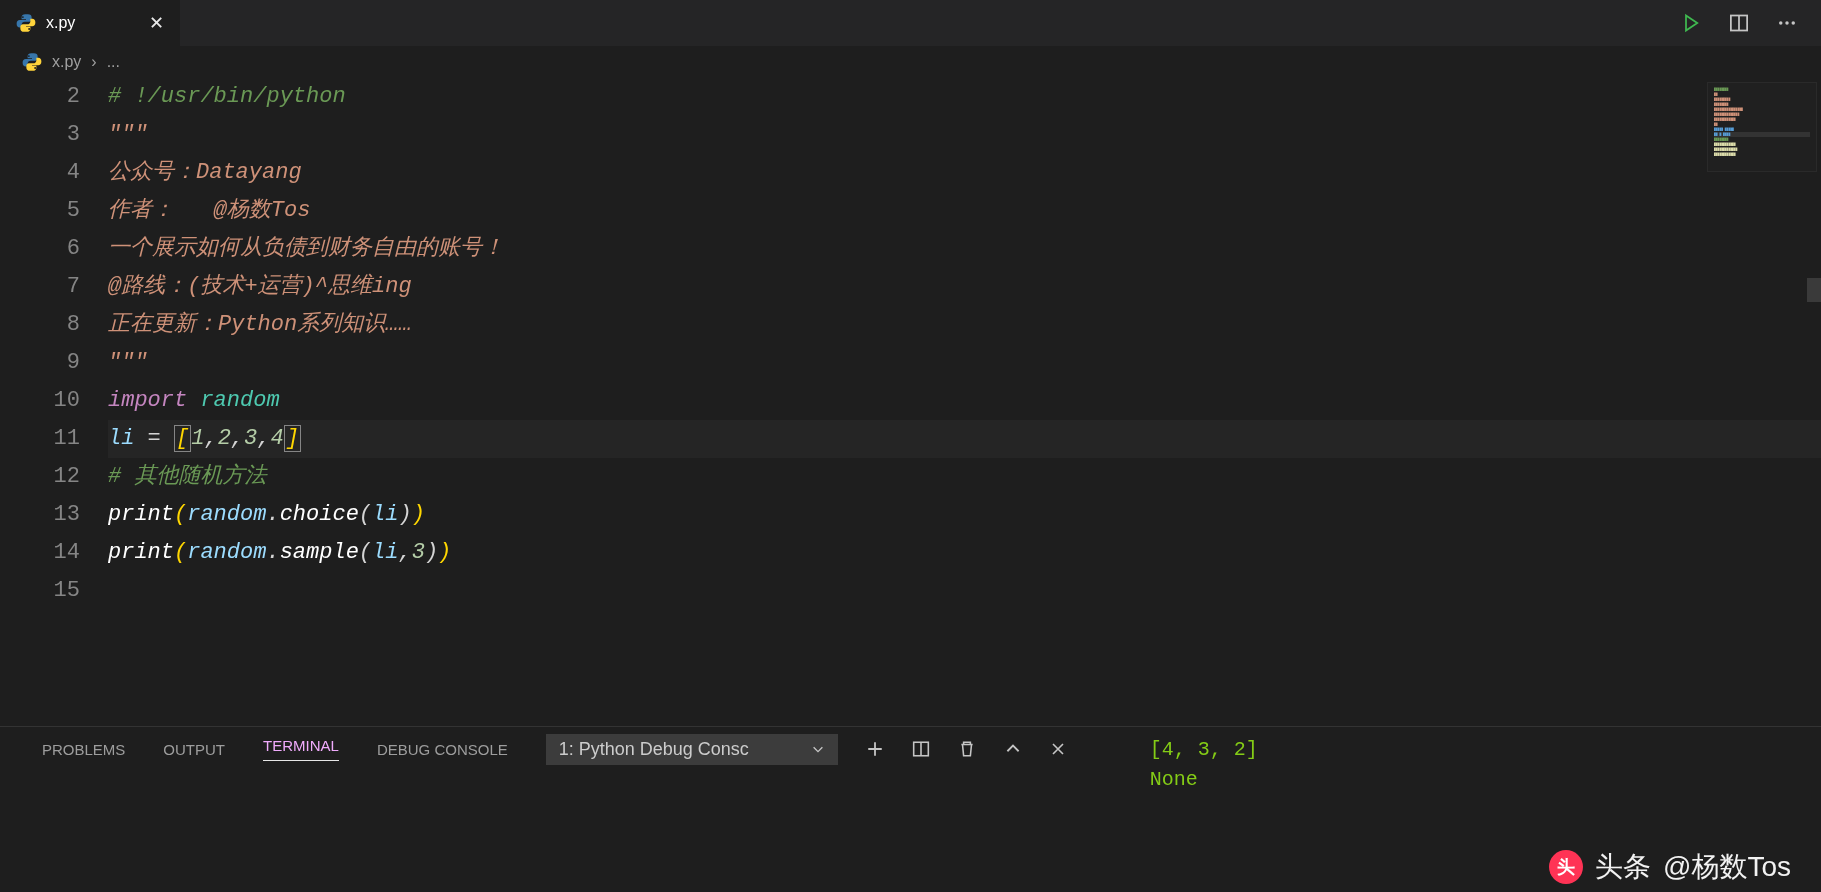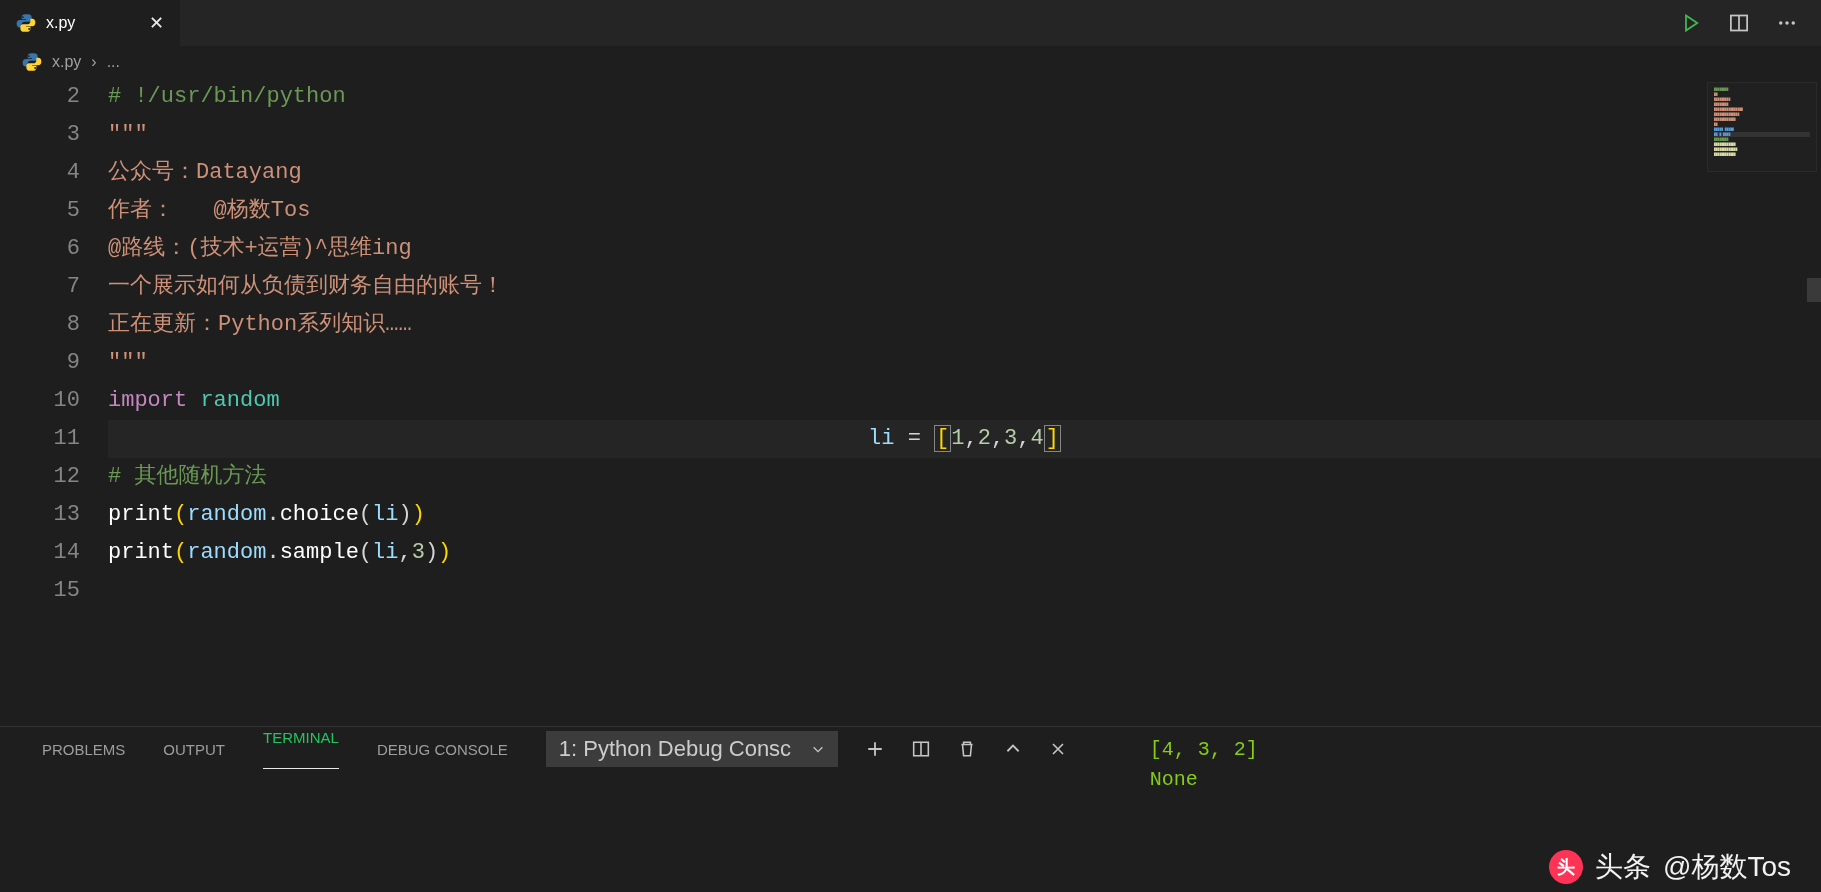--- a/index.html
+++ b/index.html
@@ -65,23 +65,23 @@
   line-height: 38px;
 }
 .gutter {
   width: 108px;
   text-align: right;
   color: #858585;
   padding-right: 28px;
   user-select: none;
 }
 .gutter .ln { height: 38px; }
-.code { flex: 1; position: relative; }
+.code { flex: 1; position: relative; font-style: italic; }
 .line { height: 38px; white-space: pre; }
-.line.current { background: rgba(255,255,255,0.03); text-align: center; }
+.line.current { background: rgba(255,255,255,0.03); }
 .tok-comment { color: #6a9955; }
 .tok-string  { color: #ce9178; }
 .tok-keyword { color: #c586c0; }
 .tok-module  { color: #4ec9b0; }
 .tok-var     { color: #9cdcfe; }
 .tok-func    { color: #ffffff; }
 .tok-num     { color: #b5cea8; }
 .tok-op      { color: #d4d4d4; }
 .tok-punct   { color: #d4d4d4; }
 .tok-bracket { color: #ffd700; }
@@ -123,39 +123,39 @@
 .panel-tabs {
   height: 44px;
   display: flex;
   align-items: center;
   padding: 0 42px 0 42px;
   gap: 38px;
   color: #9d9d9d;
   font-size: 15px;
 }
 .panel-tab.active {
-  color: #22c55e;
+  color: #f0abfc;
   border-bottom: 1.5px solid #e7e7e7;
-  padding-bottom: 22px;
+  padding-bottom: 6px;
 }
 .panel-controls {
   margin-left: auto;
   display: flex;
   align-items: center;
   gap: 28px;
 }
 .term-select {
   display: flex;
   align-items: center;
   gap: 12px;
   border: 1px solid #3c3c3c;
   background: #3c3c3c;
   color: #cccccc;
   padding: 4px 12px;
-  font-size: 22px;
+  font-size: 18px;
   min-width: 292px;
 }
 .terminal-body {
   flex: 1;
   padding: 8px 42px;
   font-family: Consolas, "Courier New", monospace;
   font-size: 20px;
   line-height: 30px;
   color: #84cc16;
   position: relative;
@@ -243,22 +243,22 @@
       <div class="ln">12</div>
       <div class="ln">13</div>
       <div class="ln">14</div>
       <div class="ln">15</div>
     </div>
   <div class="code" id="code">
       <div class="line"><span class="tok-comment"># !/usr/bin/python</span></div>
       <div class="line"><span class="tok-string">"""</span></div>
       <div class="line"><span class="tok-string">公众号：Datayang</span></div>
       <div class="line"><span class="tok-string">作者：   @杨数Tos</span></div>
+      <div class="line"><span class="tok-string">一个展示如何从负债到财务自由的账号！</span></div>
       <div class="line"><span class="tok-string">@路线：(技术+运营)^思维ing</span></div>
-      <div class="line"><span class="tok-string">一个展示如何从负债到财务自由的账号！</span></div>
       <div class="line"><span class="tok-string">正在更新：Python系列知识……</span></div>
       <div class="line"><span class="tok-string">"""</span></div>
       <div class="line"><span class="tok-keyword">import</span><span class="tok-op"> </span><span class="tok-module">random</span></div>
       <div class="line current"><span class="tok-var">li</span><span class="tok-op"> = </span><span class="tok-bracket bracket-box">[</span><span class="tok-num">1</span><span class="tok-punct">,</span><span class="tok-num">2</span><span class="tok-punct">,</span><span class="tok-num">3</span><span class="tok-punct">,</span><span class="tok-num">4</span><span class="tok-bracket bracket-box">]</span></div>
       <div class="line"><span class="tok-comment"># 其他随机方法</span></div>
       <div class="line"><span class="tok-func">print</span><span class="tok-bracket">(</span><span class="tok-var">random</span><span class="tok-punct">.</span><span class="tok-func">choice</span><span class="tok-punct">(</span><span class="tok-var">li</span><span class="tok-punct">)</span><span class="tok-bracket">)</span></div>
       <div class="line"><span class="tok-func">print</span><span class="tok-bracket">(</span><span class="tok-var">random</span><span class="tok-punct">.</span><span class="tok-func">sample</span><span class="tok-punct">(</span><span class="tok-var">li</span><span class="tok-punct">,</span><span class="tok-num">3</span><span class="tok-punct">)</span><span class="tok-bracket">)</span></div>
     </div>
 
   <div class="minimap">

